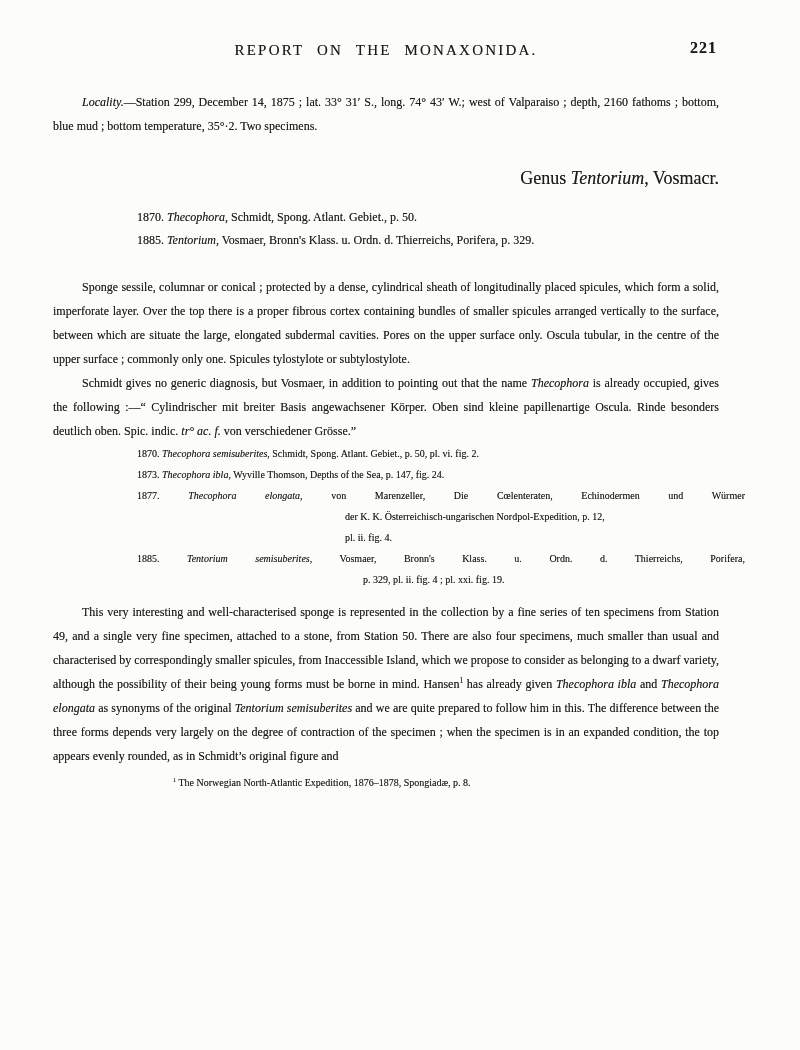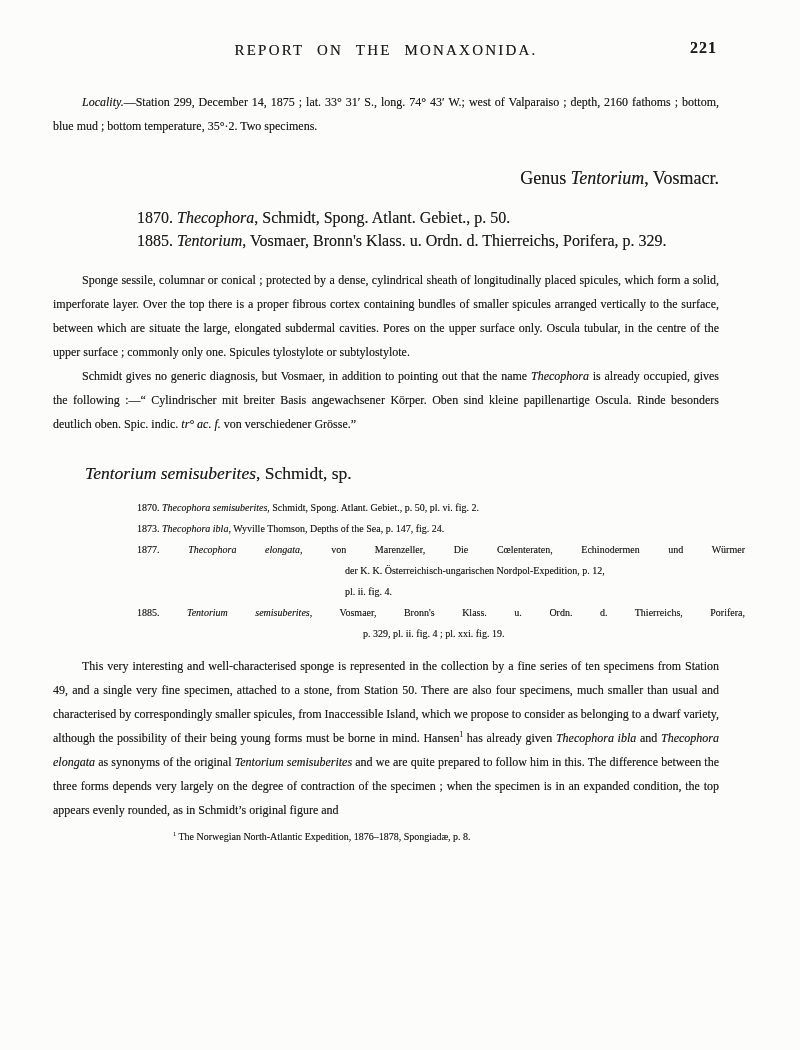--- a/index.html
+++ b/index.html
@@ -57,22 +57,22 @@
   }
   
   .genus-heading {
     margin: 30px 0 17px 0;
     font-size: 18px;
     font-weight: normal;
     text-align: right;
   }
   
   .ref-block {
-    margin: 0 0 16px 84px;
-    font-size: 16px;
+    margin: 0 0 23px 84px;
+    font-size: 12px;
     line-height: 23px;
   }
   .ref-line { white-space: nowrap; }
   
   .species-heading {
     margin: 27px 0 13px 32px;
     font-size: 17.5px;
     font-weight: normal;
   }
   
@@ -113,21 +113,20 @@
   <div class="ref-block">
     <div class="ref-line"><span>1870. </span><i>Thecophora</i><span>, Schmidt, Spong. Atlant. Gebiet., p. 50.</span></div>
     <div class="ref-line"><span>1885. </span><i>Tentorium</i><span>, Vosmaer, Bronn's Klass. u. Ordn. d. Thierreichs, Porifera, p. 329.</span></div>
   </div>
 
   <p class="bodytext indent"><span>Sponge sessile, columnar or conical ; protected by a dense, cylindrical sheath of longitudinally placed spicules, which form a solid, imperforate layer. Over the top there is a proper fibrous cortex containing bundles of smaller spicules arranged vertically to the surface, between which are situate the large, elongated subdermal cavities. Pores on the upper surface only. Oscula tubular, in the centre of the upper surface ; commonly only one. Spicules tylostylote or subtylostylote.</span></p>
 
   <p class="bodytext indent"><span>Schmidt gives no generic diagnosis, but Vosmaer, in addition to pointing out that the name </span><i>Thecophora</i><span> is already occupied, gives the following :—“ Cylindrischer mit breiter Basis angewachsener Körper. Oben sind kleine papillenartige Oscula. Rinde besonders deutlich oben. Spic. indic. </span><i>tr° ac. f.</i><span> von verschiedener Grösse.”</span></p>
 
 
-  <h3 class="species-heading"><i>Tentorium semisuberites</i><span>, Schmidt, sp.</span></h3>
 
   <div class="syn-block">
     <div class="syn-line"><span>1870. </span><i>Thecophora semisuberites</i><span>, Schmidt, Spong. Atlant. Gebiet., p. 50, pl. vi. fig. 2.</span></div>
     <div class="syn-line"><span>1873. </span><i>Thecophora ibla</i><span>, Wyville Thomson, Depths of the Sea, p. 147, fig. 24.</span></div>
     <div class="syn-line syn-just"><span>1877. </span><i>Thecophora elongata</i><span>, von Marenzeller, Die Cœlenteraten, Echinodermen und Würmer</span></div>
     <div class="syn-line syn-c1"><span>der K. K. Österreichisch-ungarischen Nordpol-Expedition, p. 12,</span></div>
     <div class="syn-line syn-c1"><span>pl. ii. fig. 4.</span></div>
     <div class="syn-line syn-just"><span>1885. </span><i>Tentorium semisuberites</i><span>, Vosmaer, Bronn's Klass. u. Ordn. d. Thierreichs, Porifera,</span></div>
     <div class="syn-line syn-c2"><span>p. 329, pl. ii. fig. 4 ; pl. xxi. fig. 19.</span></div>
   </div>

